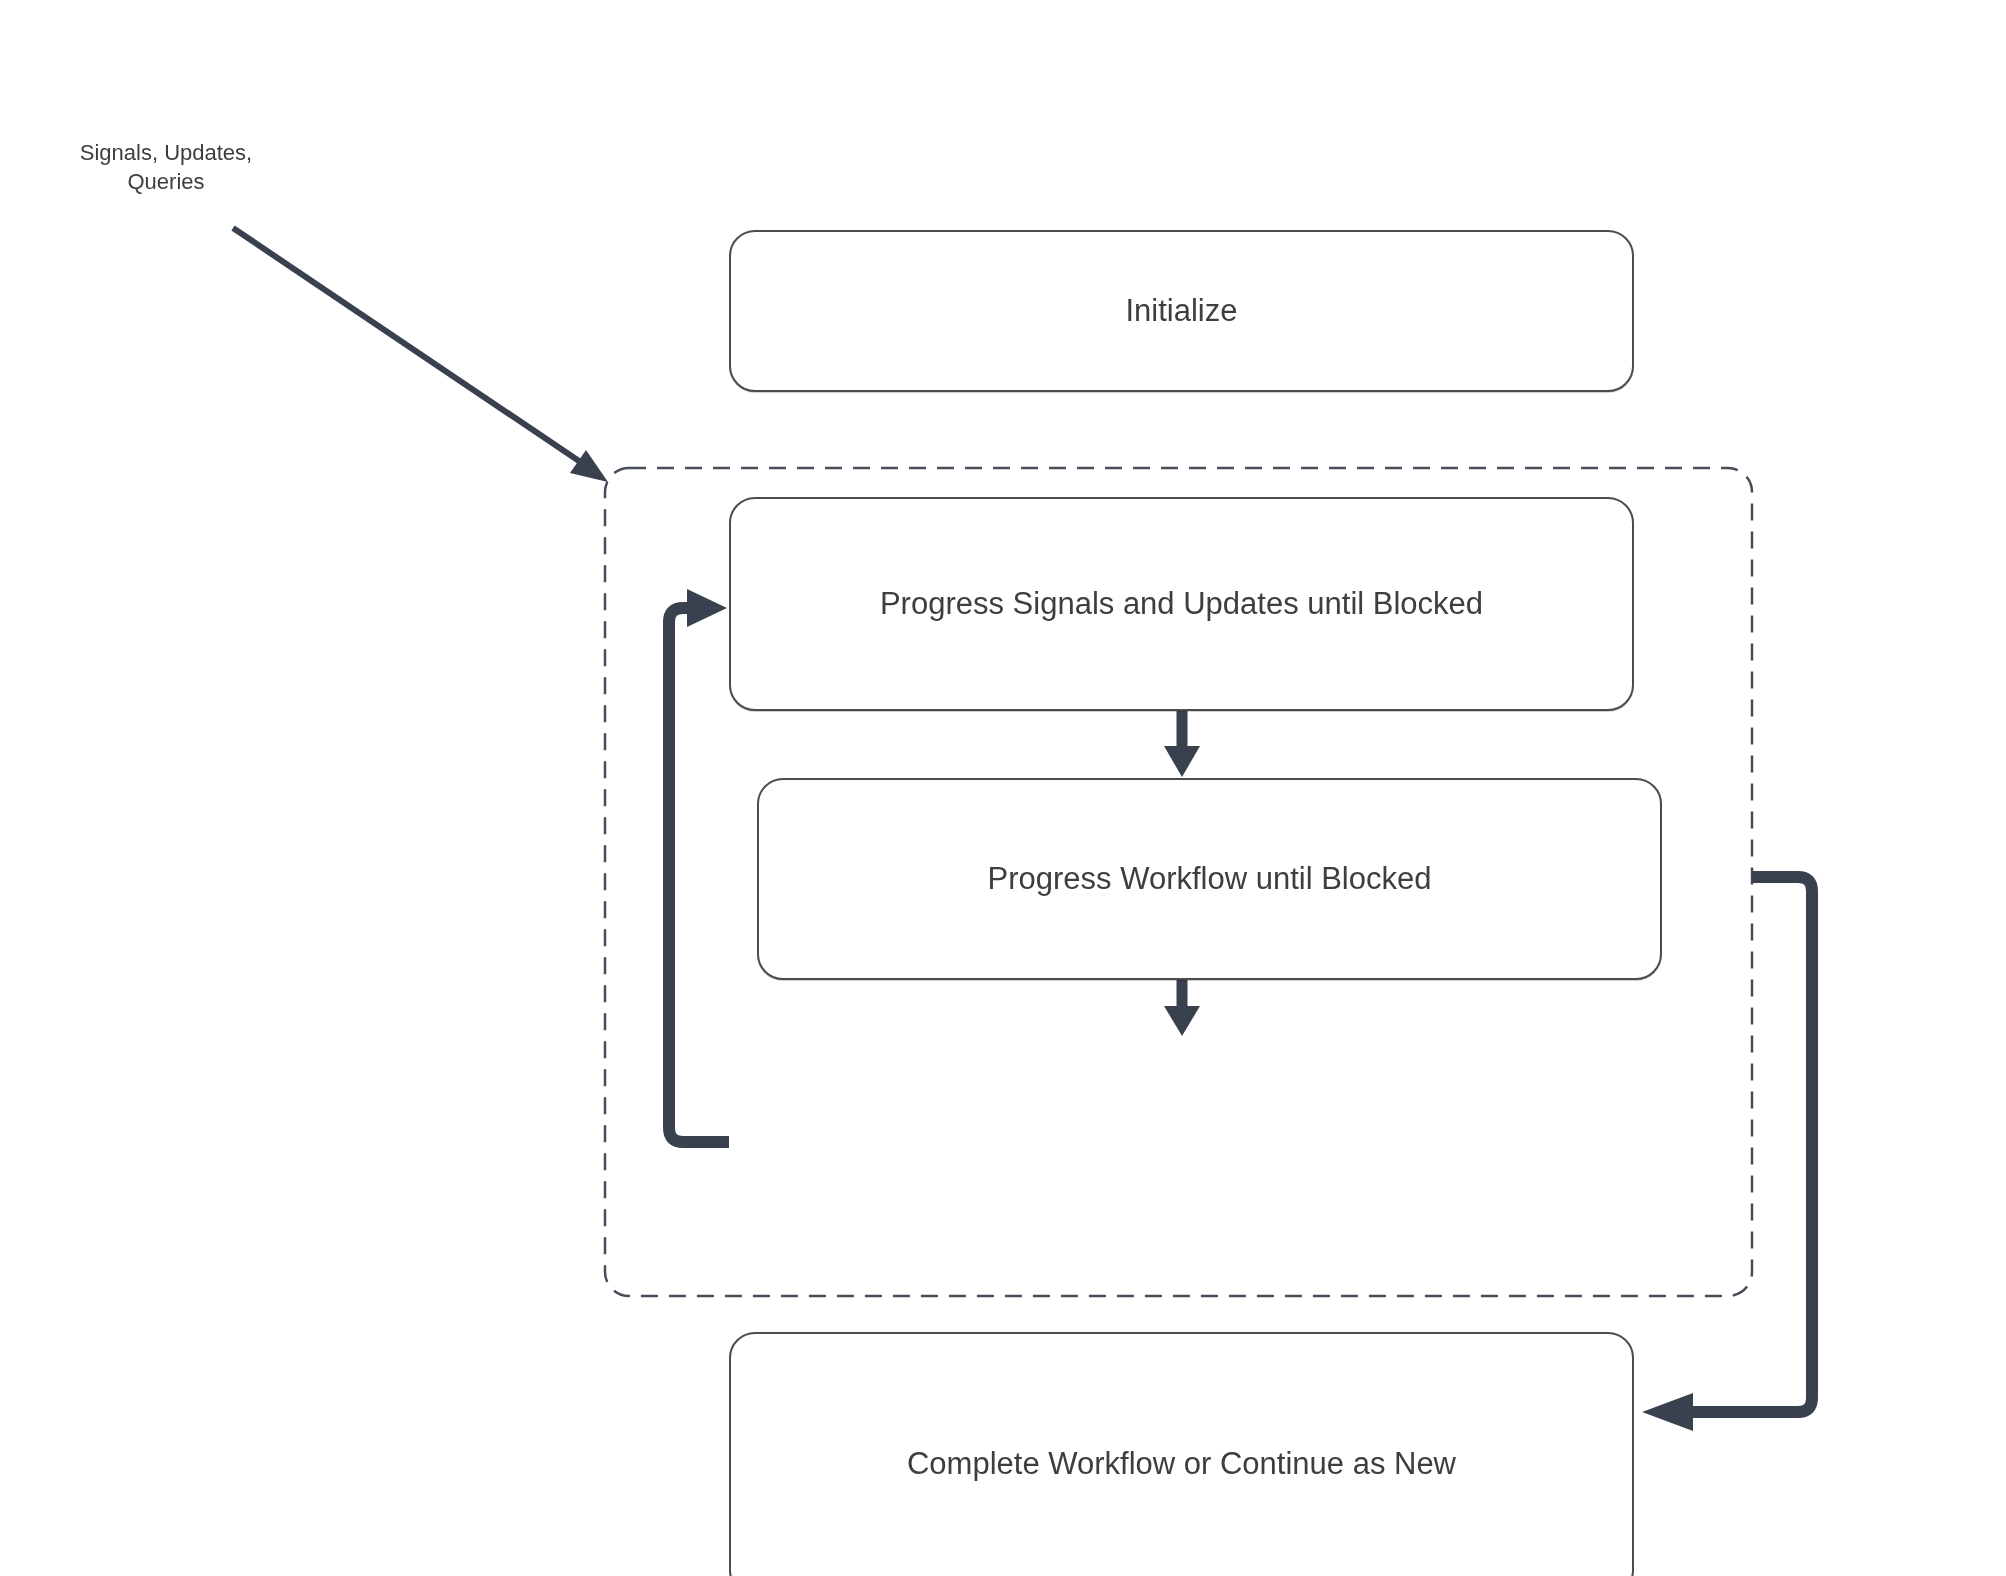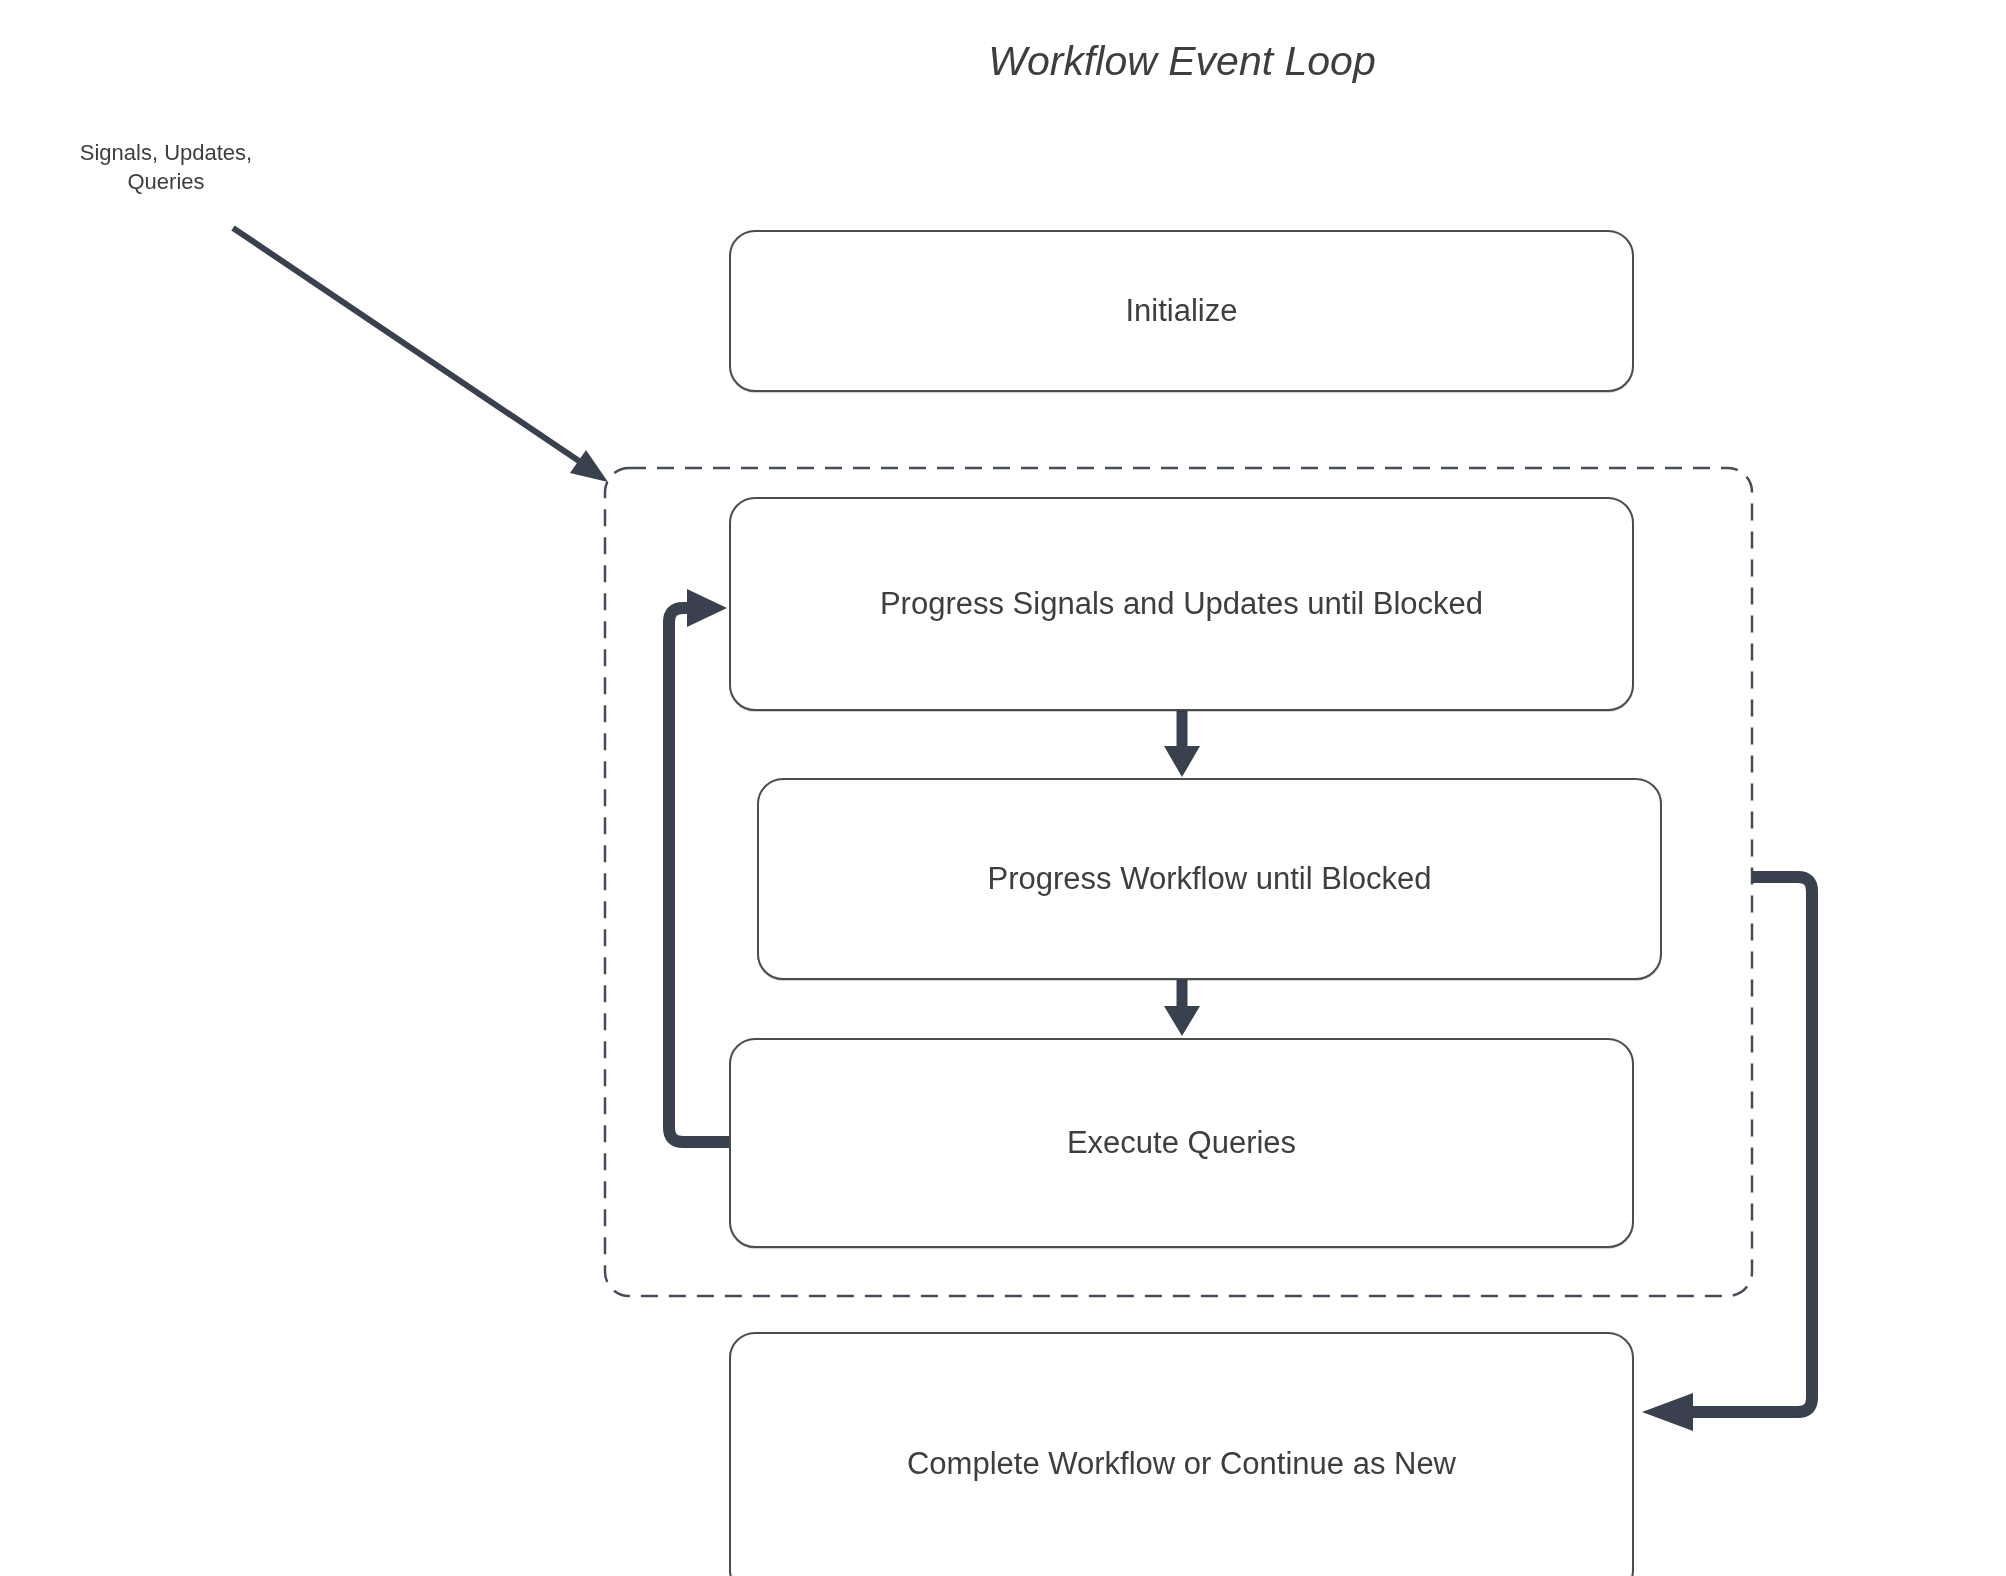--- a/index.html
+++ b/index.html
@@ -71,21 +71,20 @@
   }
   .arrow-stroke { stroke: var(--arrow); fill: none; }
   .arrow-fill { fill: var(--arrow); stroke: none; }
   .dashed-rect { stroke: var(--dashed-border); fill: none; }
 </style>
 </head>
 <body>
 
 <div class="canvas">
 
-  <div class="diagram-title">Workflow Event Loop</div>
 
   <div class="annotation">Signals, Updates,
 Queries</div>
 
   <svg class="overlay" viewBox="0 0 2006 1576" xmlns="http://www.w3.org/2000/svg">
 
     <rect class="dashed-rect" x="605" y="468" width="1147" height="828" rx="24" ry="24" stroke-width="2.5" stroke-dasharray="17 11"></rect>
 
     <g>
       <line class="arrow-stroke" x1="233" y1="228" x2="579" y2="461" stroke-width="6"></line>
@@ -118,21 +117,18 @@
   </div>
 
   <div class="node node-progress-signals">
     <span>Progress Signals and Updates until Blocked</span>
   </div>
 
   <div class="node node-progress-workflow">
     <span>Progress Workflow until Blocked</span>
   </div>
 
-  <div class="node node-execute-queries">
-    <span>Execute Queries</span>
-  </div>
 
   <div class="node node-complete">
     <span>Complete Workflow or Continue as New</span>
   </div>
 
 </div>
 
 </body></html>

